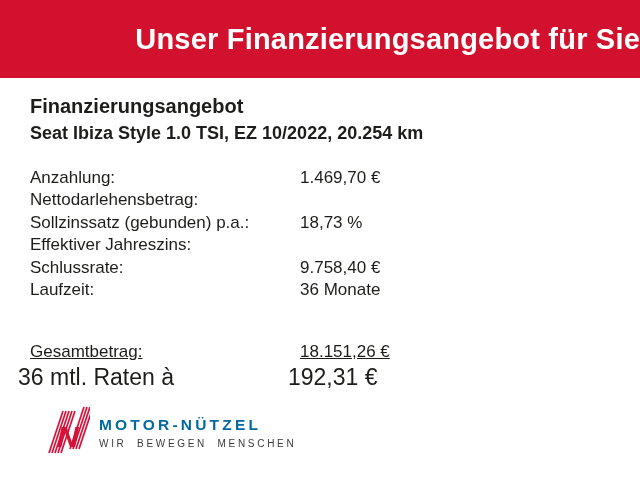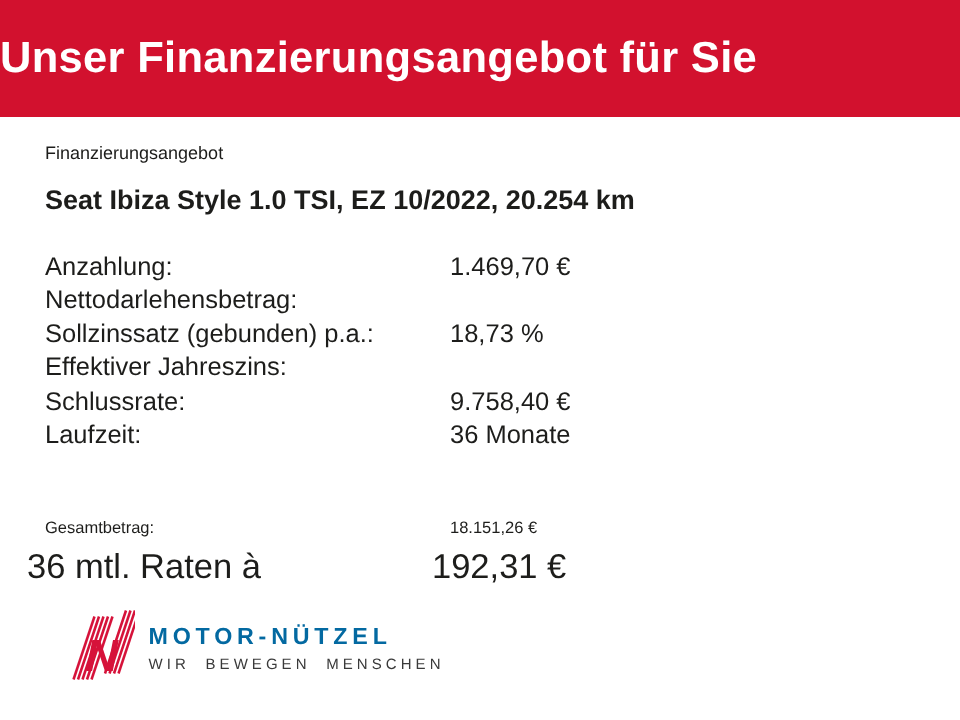--- a/index.html
+++ b/index.html
@@ -11,34 +11,34 @@
     font-family: "Liberation Sans", sans-serif;
     color: #1d1d1b;
     overflow: hidden;
   }
 
   
   .banner {
     position: absolute; left: 0; top: 0;
     width: 640px; height: 78px;
     background: #d2112e;
-    display: flex; align-items: center; justify-content: flex-start;
+    display: flex; align-items: center; justify-content: flex-end;
   }
   .banner-title {
     color: #ffffff;
     font-size: 29px;
     font-weight: bold;
     letter-spacing: 0.2px;
     white-space: nowrap;
   }
 
   
   .offer-heading {
     position: absolute; left: 30px; top: 95px;
-    font-size: 12px; font-weight: normal;
+    font-size: 20px; font-weight: bold;
   }
   .vehicle-line {
     position: absolute; left: 30px; top: 123px;
     font-size: 18px; font-weight: bold;
   }
 
   .fin-table {
     position: absolute; left: 30px; top: 167px;
     width: 560px;
   }
@@ -47,22 +47,23 @@
     grid-template-columns: 270px auto;
     font-size: 17px;
     line-height: 22.4px;
     white-space: nowrap;
   }
 
   .total-row {
     position: absolute; left: 30px; top: 341px;
     width: 560px;
     display: grid; grid-template-columns: 270px auto;
-    font-size: 11px; line-height: 22.4px;
+    font-size: 17px; line-height: 22.4px;
     white-space: nowrap;
+    text-decoration: underline;
   }
   .rate-row {
     position: absolute; left: 18px; top: 363px;
     width: 560px;
     display: grid; grid-template-columns: 270px auto;
     font-size: 23px; font-weight: normal; line-height: 28px;
     white-space: nowrap;
   }
 
   

